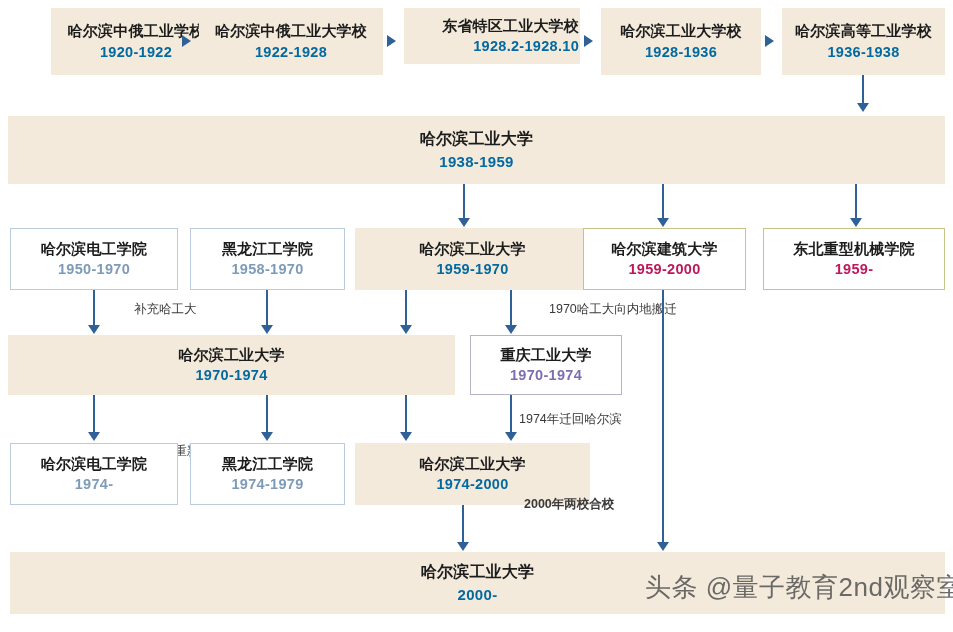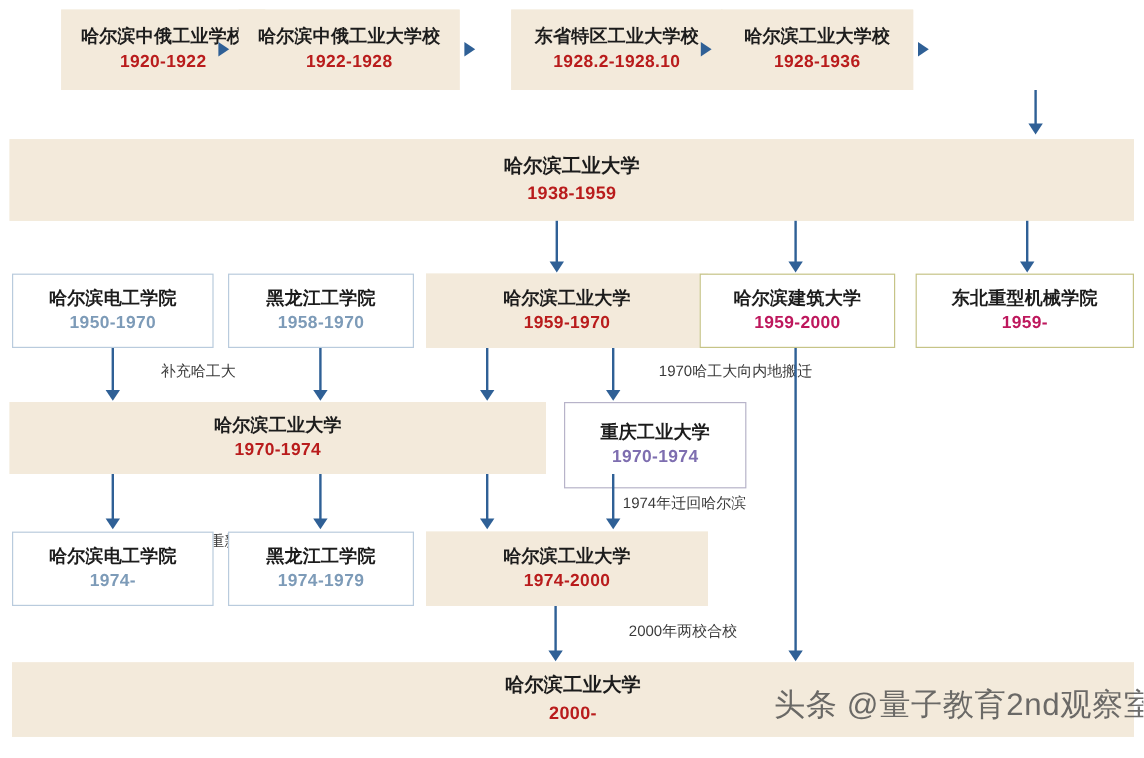--- a/index.html
+++ b/index.html
@@ -42,21 +42,21 @@
     margin-top: 4px;
     letter-spacing: 0.3px;
     white-space: nowrap;
   }
 
   
   .n-beige {
     background: #f3eadb;
     border: 1px solid #f3eadb;
   }
-  .n-beige .yr { color: #b91c1c; }
+  .n-beige .yr { color: #0369a1; }
 
   
   .n-blue {
     background: #ffffff;
     border: 1px solid #b9cbdd;
   }
   .n-blue .yr { color: #7d9bb8; }
 
   
   .n-olive {
@@ -125,34 +125,38 @@
 
   <div class="arrow-right" style="left:182px; top:35px;"></div>
 
   <div class="node n-beige" style="left:199px; top:8px; width:184px; height:67px;">
     <div class="nm">哈尔滨中俄工业大学校</div>
     <div class="yr">1922-1928</div>
   </div>
 
   <div class="arrow-right" style="left:387px; top:35px;"></div>
 
-  <div class="node n-beige" style="left:426px; top:8px; width:176px; height:67px;">
+  <div class="node n-beige" style="left:404px; top:8px; width:176px; height:56px;align-items:flex-end;">
     <div class="nm">东省特区工业大学校</div>
     <div class="yr">1928.2-1928.10</div>
   </div>
 
   <div class="arrow-right" style="left:584px; top:35px;"></div>
 
   <div class="node n-beige" style="left:601px; top:8px; width:160px; height:67px;">
     <div class="nm">哈尔滨工业大学校</div>
     <div class="yr">1928-1936</div>
   </div>
 
   <div class="arrow-right" style="left:765px; top:35px;"></div>
 
+  <div class="node n-beige" style="left:782px; top:8px; width:163px; height:67px;">
+    <div class="nm">哈尔滨高等工业学校</div>
+    <div class="yr">1936-1938</div>
+  </div>
 
   <div class="vline" style="left:862px; top:75px; height:29px;"></div>
   <div class="arrow-down" style="left:857px; top:103px;"></div>
 
   <div class="node n-beige" style="left:8px; top:116px; width:937px; height:68px;">
     <div class="nm" style="font-size:16px;">哈尔滨工业大学</div>
     <div class="yr" style="font-size:15px;">1938-1959</div>
   </div>
 
   <div class="vline" style="left:463px; top:184px; height:35px;"></div>
@@ -202,21 +206,21 @@
   <div class="arrow-down" style="left:505px; top:325px;"></div>
 
   <div class="edge-label" style="left:134px; top:301px;">补充哈工大</div>
   <div class="edge-label" style="left:549px; top:301px;">1970哈工大向内地搬迁</div>
 
   <div class="node n-beige" style="left:8px; top:335px; width:447px; height:60px;">
     <div class="nm">哈尔滨工业大学</div>
     <div class="yr">1970-1974</div>
   </div>
 
-  <div class="node n-purple" style="left:470px; top:335px; width:152px; height:72px;">
+  <div class="node n-purple" style="left:470px; top:335px; width:152px; height:60px;">
     <div class="nm">重庆工业大学</div>
     <div class="yr">1970-1974</div>
   </div>
 
   <div class="vline" style="left:93px; top:395px; height:38px;"></div>
   <div class="arrow-down" style="left:88px; top:432px;"></div>
 
   <div class="vline" style="left:266px; top:395px; height:38px;"></div>
   <div class="arrow-down" style="left:261px; top:432px;"></div>
 
@@ -243,21 +247,21 @@
     <div class="nm">哈尔滨工业大学</div>
     <div class="yr">1974-2000</div>
   </div>
 
   <div class="vline" style="left:462px; top:505px; height:38px;"></div>
   <div class="arrow-down" style="left:457px; top:542px;"></div>
 
   <div class="vline" style="left:662px; top:290px; height:253px;"></div>
   <div class="arrow-down" style="left:657px; top:542px;"></div>
 
-  <div class="edge-label" style="left:524px; top:518px;">2000年两校合校</div>
+  <div class="edge-label" style="left:524px; top:496px;font-weight:bold;">2000年两校合校</div>
 
   <div class="node n-beige" style="left:10px; top:552px; width:935px; height:62px;">
     <div class="nm" style="font-size:16px;">哈尔滨工业大学</div>
     <div class="yr" style="font-size:15px;">2000-</div>
   </div>
 
   <div class="watermark" style="left:645px; top:570px;">头条 @量子教育2nd观察室</div>
 
 </div>
 

